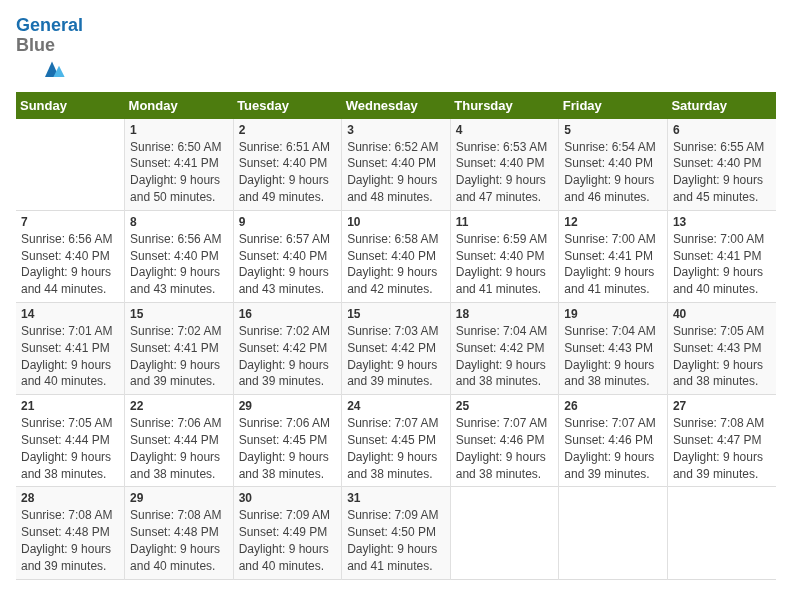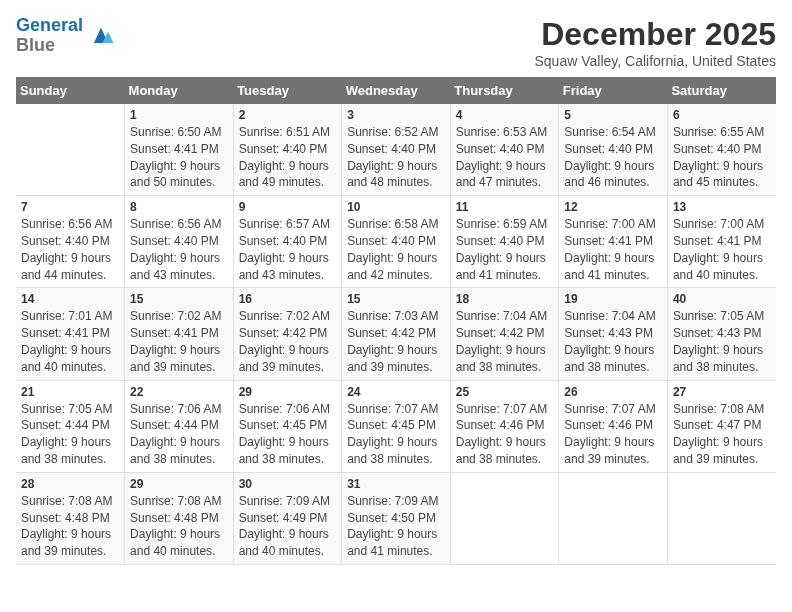--- a/index.html
+++ b/index.html
@@ -12,20 +12,21 @@
     }
     .header {
       display: flex;
       justify-content: space-between;
       align-items: flex-start;
       margin-bottom: 8px;
     }
     .logo {
       display: flex;
       align-items: center;
+      flex-direction: column;
     }
     .logo-text {
       font-size: 18px;
       font-weight: bold;
       color: #333;
       line-height: 1.1;
     }
     .logo-text span {
       color: #1a6faf;
     }
@@ -45,21 +46,21 @@
     .subtitle {
       font-size: 14px;
       color: #555;
     }
     table {
       width: 100%;
       border-collapse: collapse;
       font-size: 11px;
     }
     thead tr th {
-      background-color: #737373;
+      background-color: #4d7c0f;
       color: #fff;
       padding: 6px 4px;
       text-align: left;
       font-size: 13px;
       font-weight: bold;
     }
     tbody tr {
       border-bottom: 1px solid #ddd;
     }
     tbody tr:nth-child(odd) {
@@ -102,24 +103,20 @@
       <div class="logo-text">
         <span>General</span><br>
         <span style="color:#737373;">Blue</span>
       </div>
     </div>
     <svg class="logo-icon" viewBox="0 0 40 40" xmlns="http://www.w3.org/2000/svg">
       <polygon points="10,30 20,8 30,30" fill="#1a6faf"></polygon>
       <polygon points="22,30 30,14 38,30" fill="#4db6e8"></polygon>
     </svg>
   </div>
-  <div class="title-block">
-    <div class="main-title">December 2025</div>
-    <div class="subtitle">Squaw Valley, California, United States</div>
-  </div>
 </div>
 
 <table>
   <thead>
     <tr id="header-row">
     <th>Sunday</th>
         <th>Monday</th>
         <th>Tuesday</th>
         <th>Wednesday</th>
         <th>Thursday</th>

